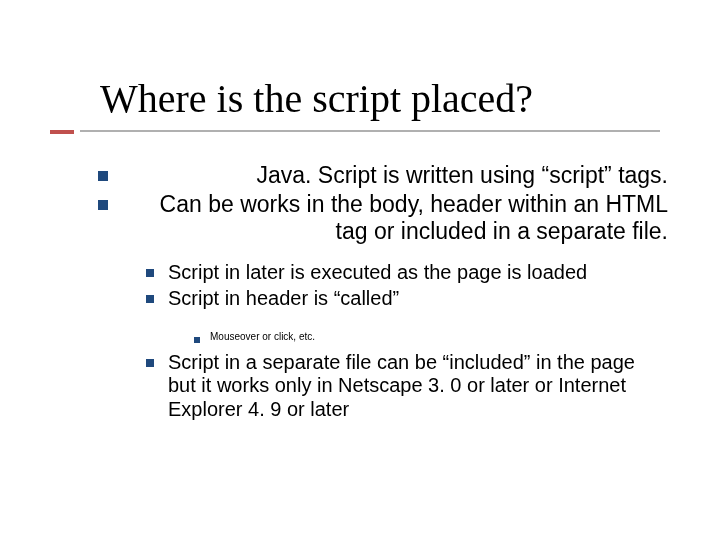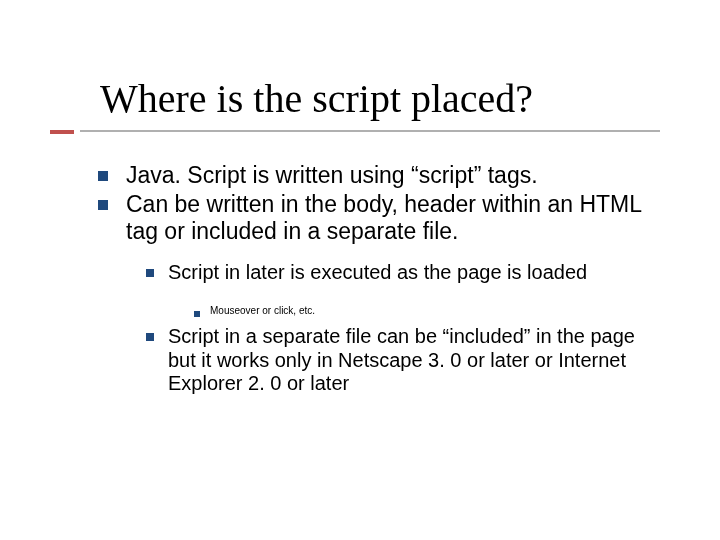--- a/index.html
+++ b/index.html
@@ -75,20 +75,21 @@
     width: 6px;
     height: 6px;
     margin-top: 6px;
     margin-right: 10px;
   }
   .txt {
     flex: 1 1 auto;
   }
   .level1 {
     font-size: 23px;
+    text-align: right;
   }
   .level2-wrap {
     margin-left: 48px;
     margin-top: 16px;
     font-size: 20px;
   }
   .level3-wrap {
     margin-left: 48px;
     margin-top: 20px;
     margin-bottom: 8px;
@@ -106,41 +107,45 @@
 
   <div class="body">
 
     <div class="row level1">
       <div class="bul"></div>
       <div class="txt">Java. Script is written using “script” tags.</div>
     </div>
 
     <div class="row level1">
       <div class="bul"></div>
-      <div class="txt">Can be written in the body, header within an HTML tag or included in a separate file.</div>
+      <div class="txt">Can be works in the body, header within an HTML tag or included in a separate file.</div>
     </div>
 
     <div class="level2-wrap">
 
       <div class="row">
         <div class="bul sm"></div>
         <div class="txt">Script in later is executed as the page is loaded</div>
       </div>
 
+      <div class="row">
+        <div class="bul sm"></div>
+        <div class="txt">Script in header is “called”</div>
+      </div>
 
 
       <div class="level3-wrap">
         <div class="row">
           <div class="bul xs"></div>
           <div class="txt">Mouseover or click, etc.</div>
         </div>
       </div>
 
       <div class="row">
         <div class="bul sm"></div>
-        <div class="txt">Script in a separate file can be “included” in the page but it works only in Netscape 3. 0 or later or Internet Explorer 2. 0 or later</div>
+        <div class="txt">Script in a separate file can be “included” in the page but it works only in Netscape 3. 0 or later or Internet Explorer 4. 9 or later</div>
       </div>
 
     </div>
 
   </div>
 
 </div>
 
 </body></html>

